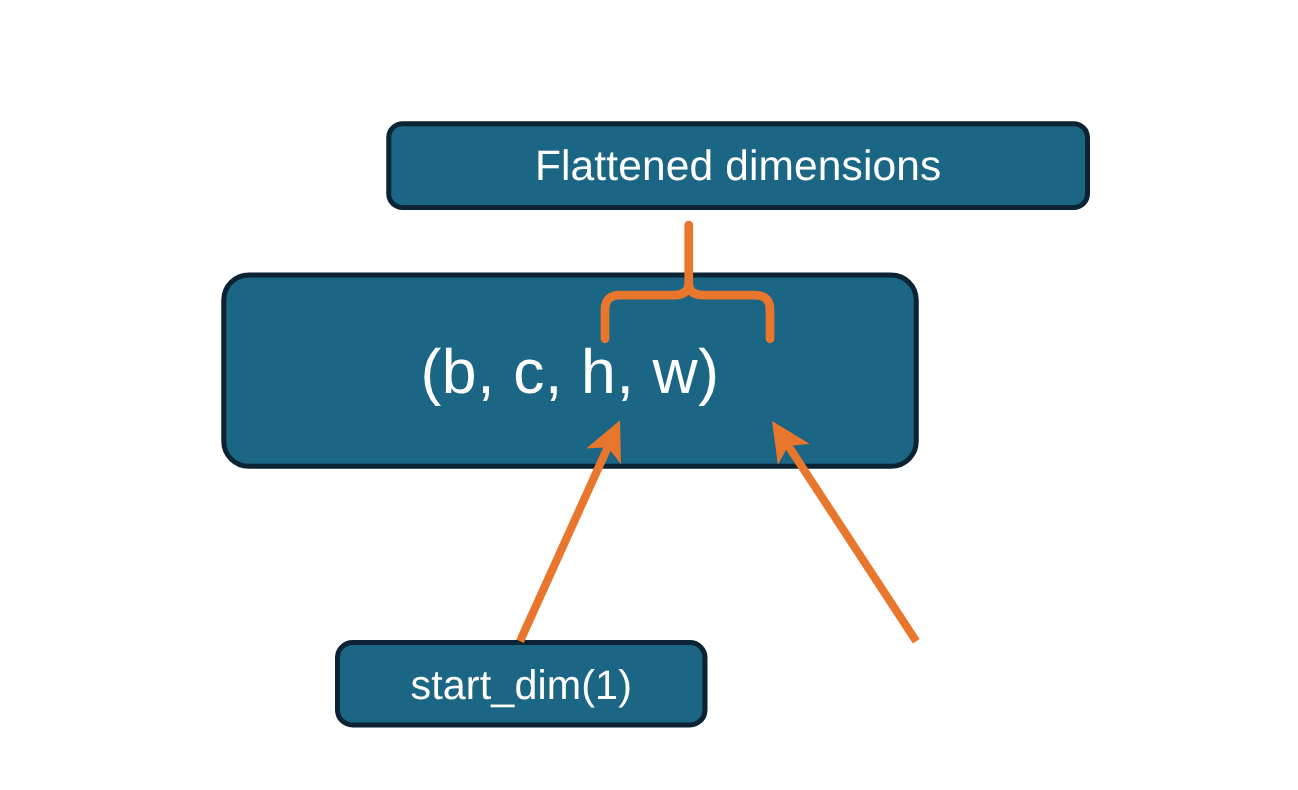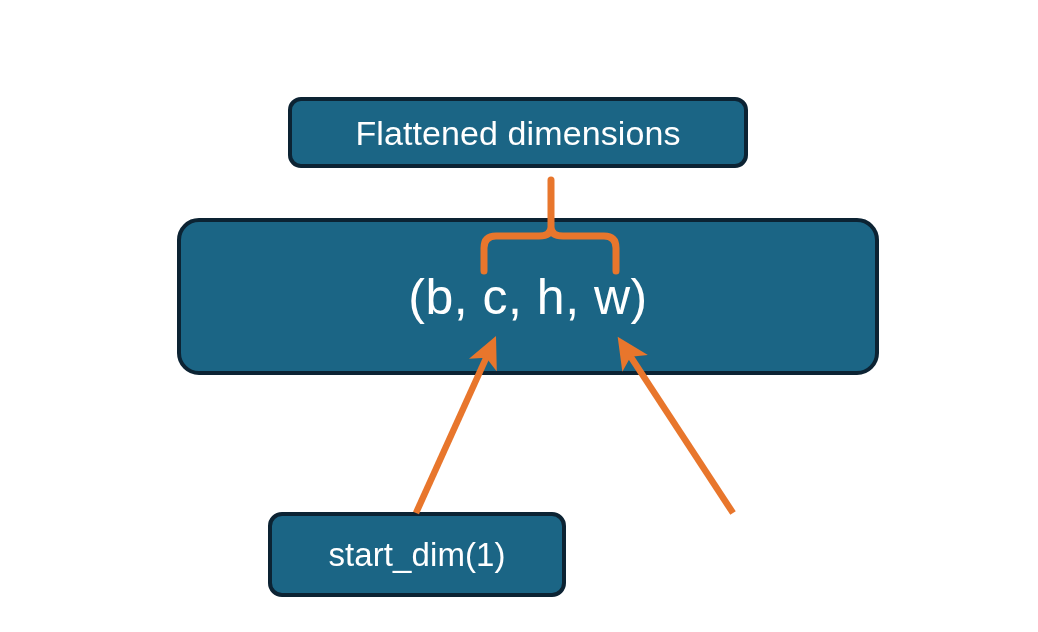--- a/index.html
+++ b/index.html
@@ -32,49 +32,49 @@
   }
   .node-label {
     color: #ffffff;
     font-weight: 400;
     white-space: nowrap;
     line-height: 1;
   }
 
   
   #node-flattened {
-    left: 288px;
+    left: 309px;
     top: 97px;
-    width: 460px;
+    width: 563px;
     height: 71px;
     border-radius: 13px;
   }
   #node-flattened .node-label {
     font-size: 34px;
   }
 
   
   #node-tuple {
     left: 177px;
     top: 218px;
-    width: 702px;
+    width: 558px;
     height: 157px;
     border-radius: 22px;
   }
   #node-tuple .node-label {
     font-size: 50px;
     letter-spacing: 0.5px;
   }
 
   
   #node-start-dim {
     left: 268px;
     top: 512px;
     width: 298px;
-    height: 85px;
+    height: 70px;
   }
   #node-start-dim .node-label {
     font-size: 33px;
   }
   #node-end-dim {
     left: 580px;
     top: 512px;
     width: 300px;
     height: 71px;
   }

